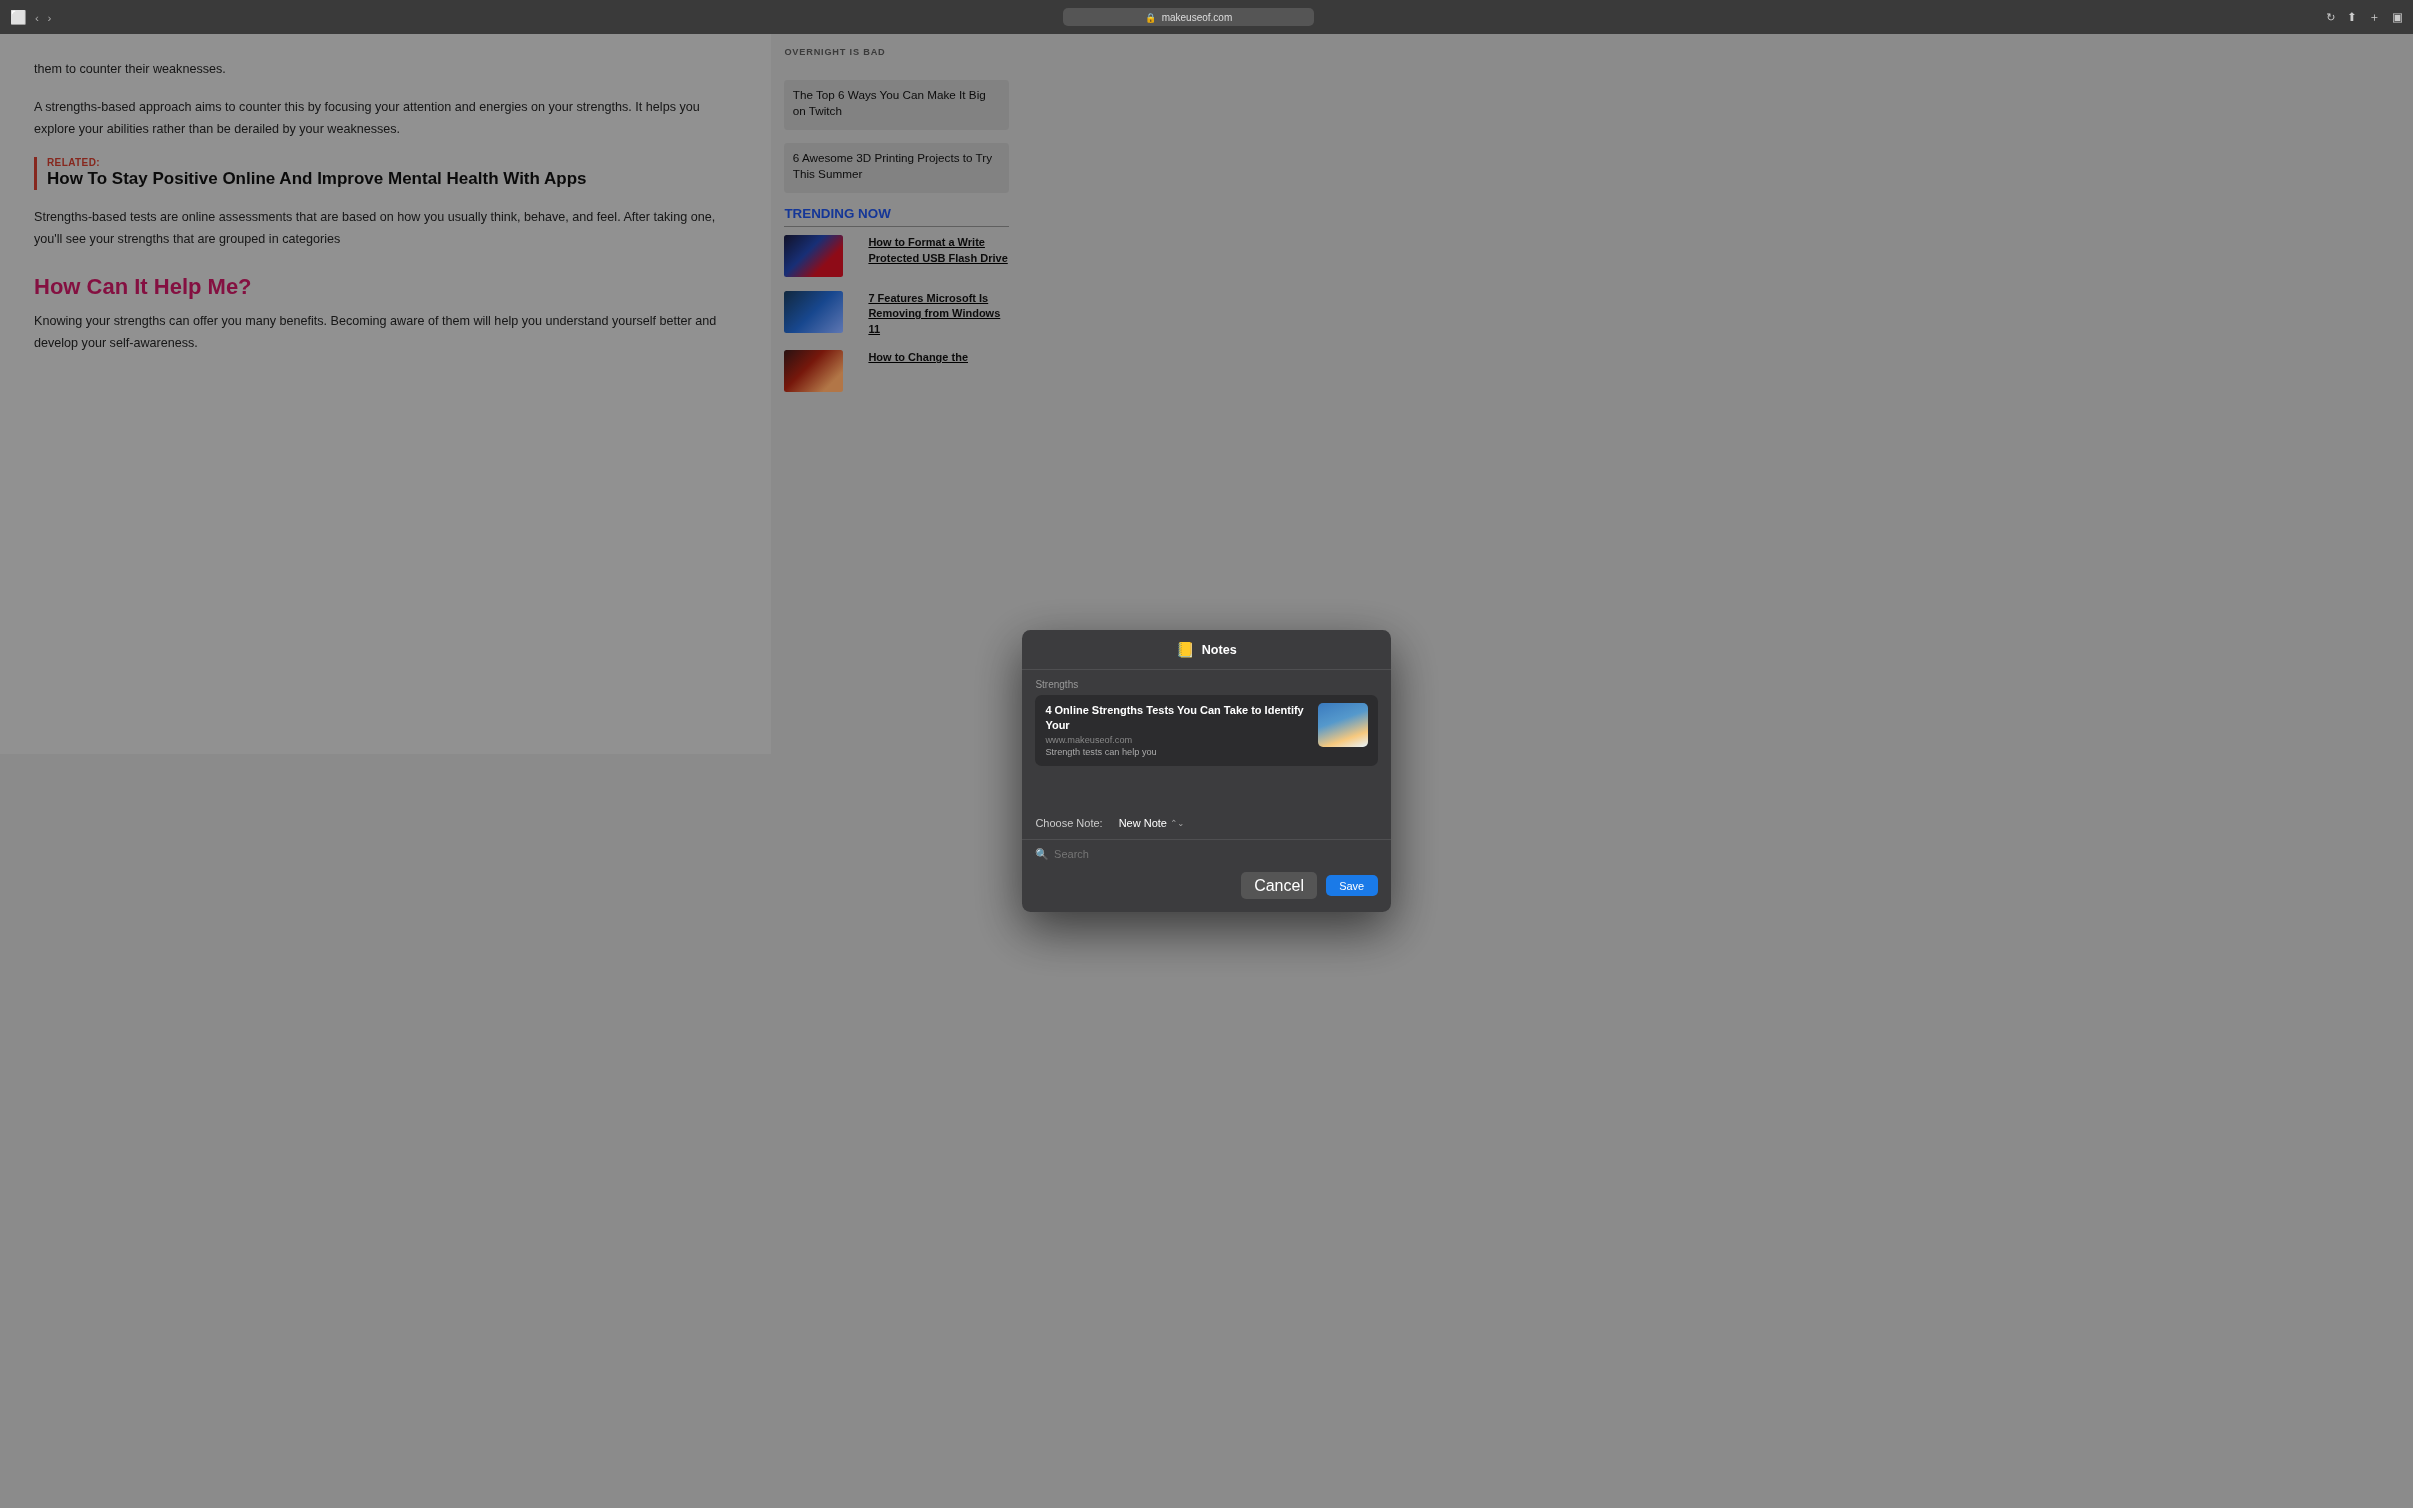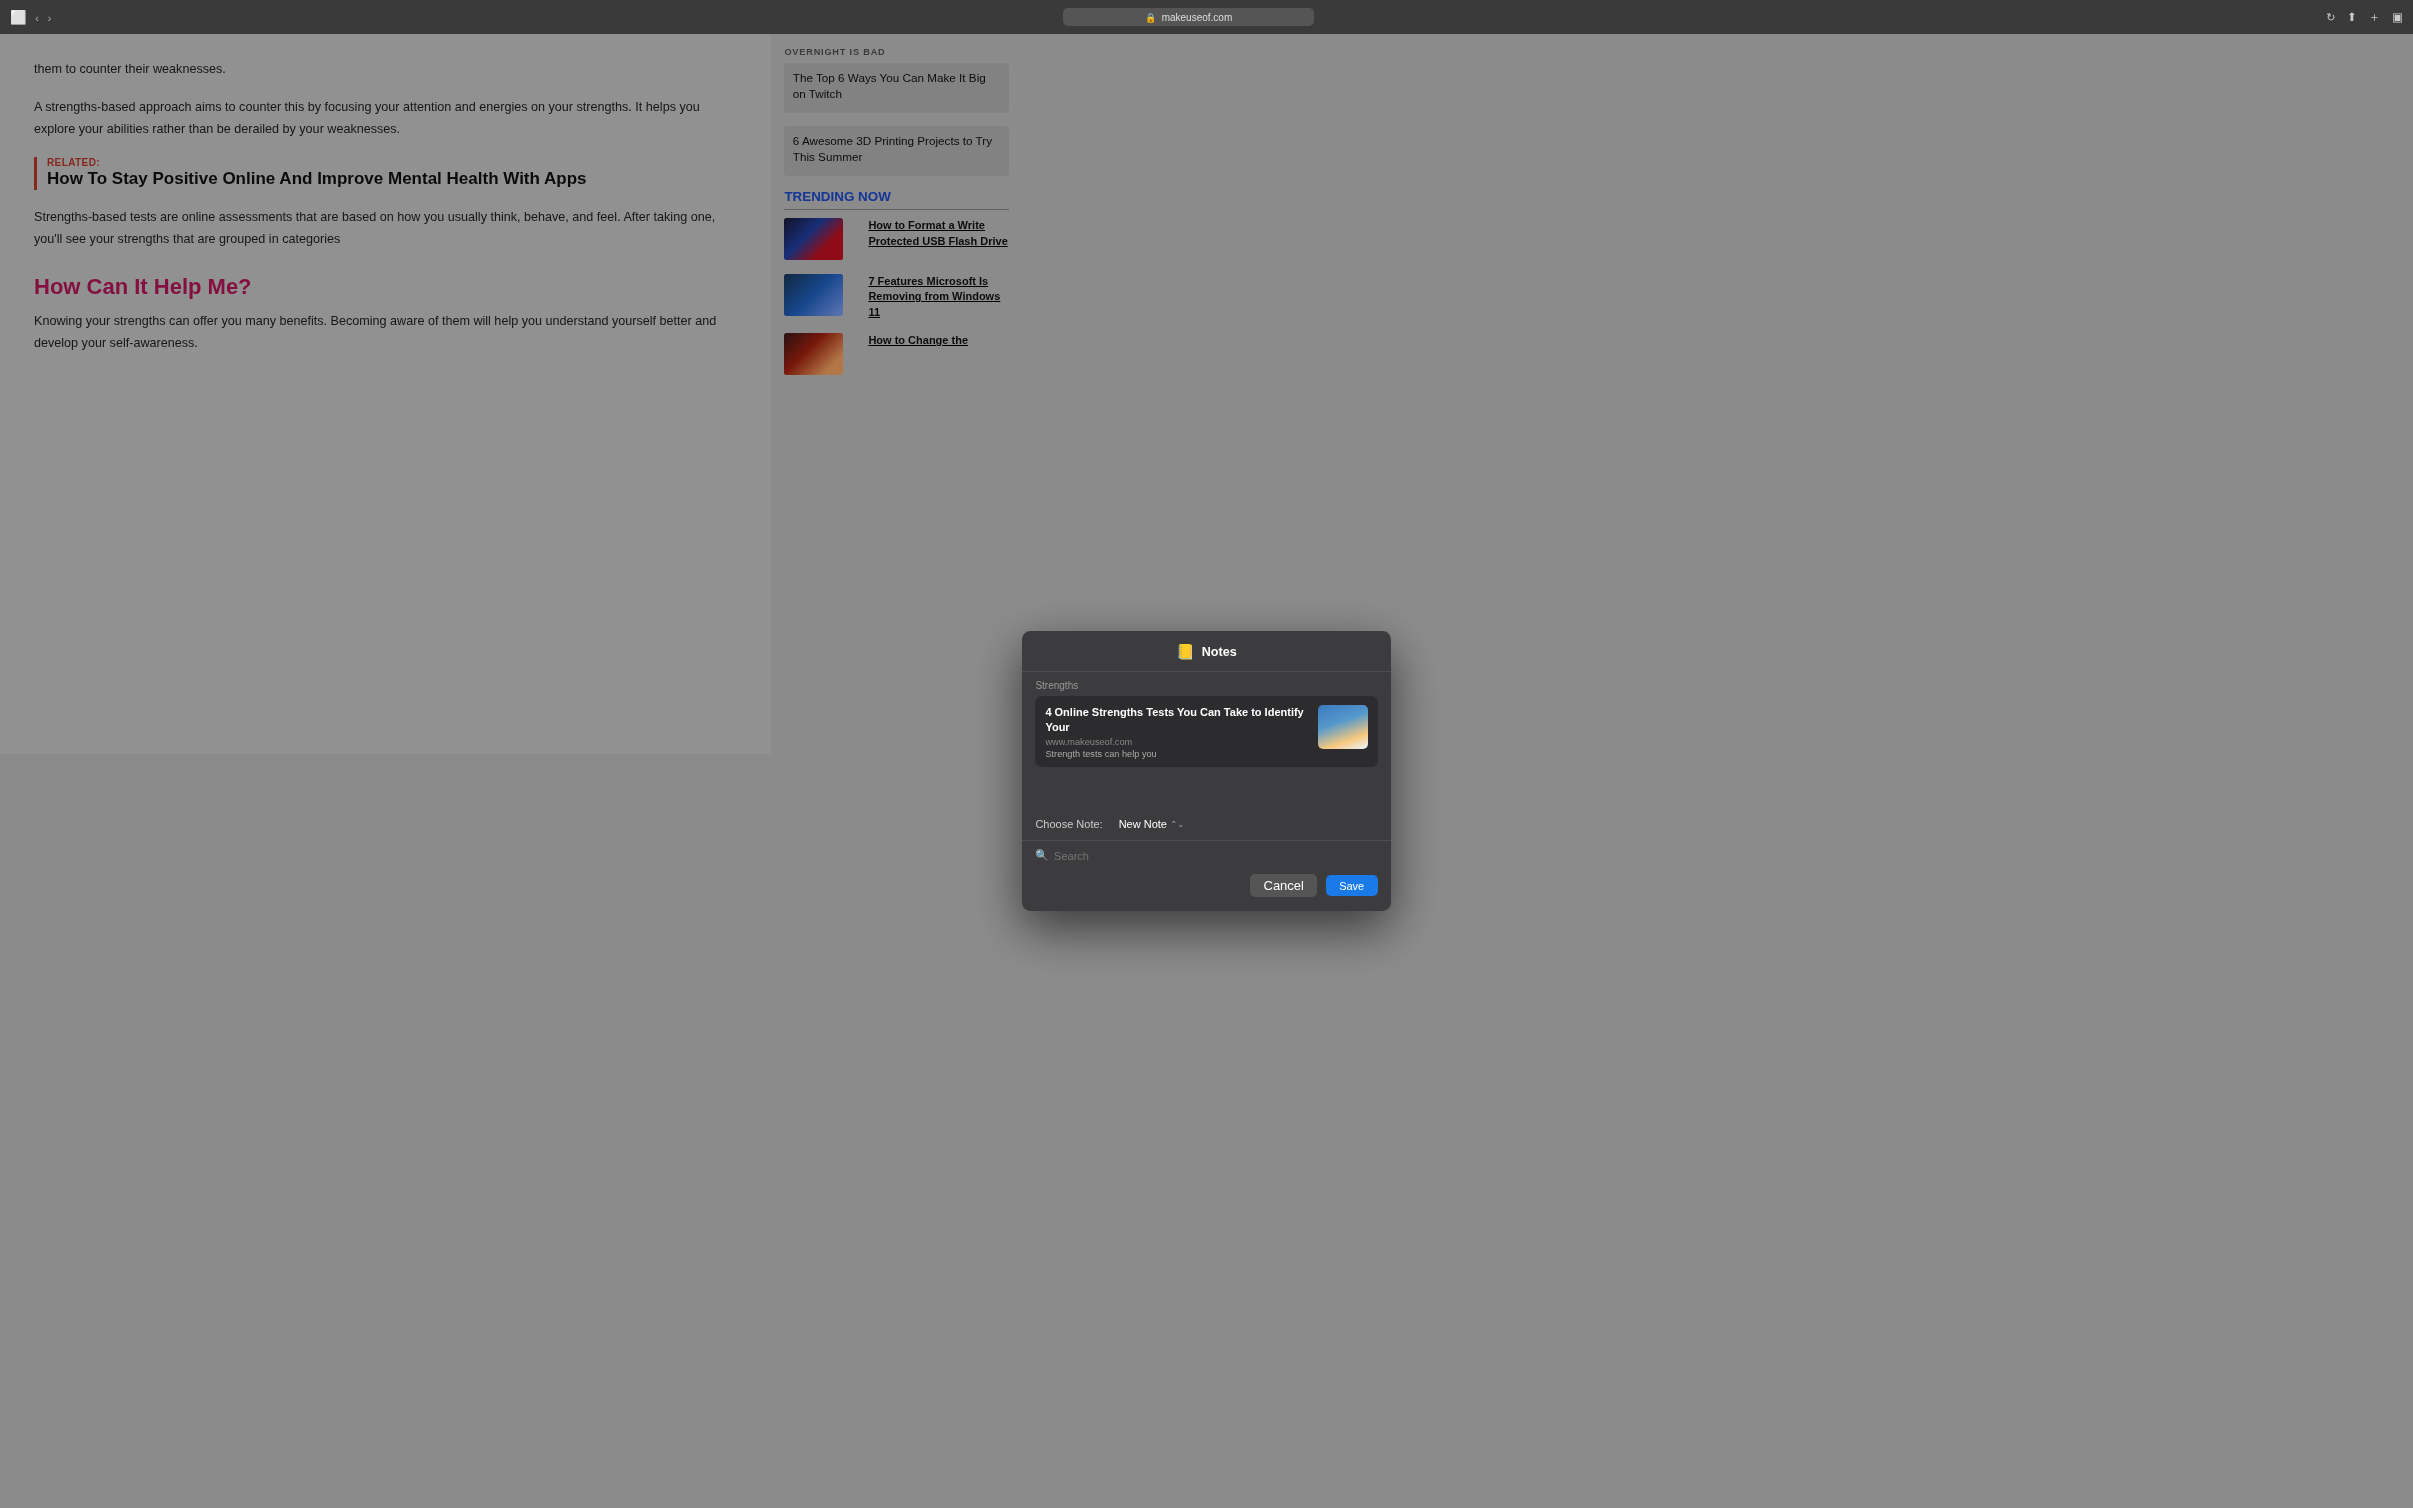--- a/index.html
+++ b/index.html
@@ -128,21 +128,21 @@
       color: #be185d;
       margin: 23.5px 0 11.7px;
     }
 
     
     .sidebar-title-section {
       font-size: 9.2px;
       font-weight: 700;
       text-transform: uppercase;
       color: #555;
-      margin-bottom: 6px;
+      margin-bottom: 23px;
       letter-spacing: 0.8px;
     }
     .trending-title {
       font-size: 13.4px;
       font-weight: 700;
       color: #1d4ed8;
       margin: 13.4px 0 8.4px;
       border-bottom: 1.7px solid #888;
       padding-bottom: 5px;
     }
@@ -361,21 +361,21 @@
       align-items: center;
       padding: 6.7px 13.4px 0;
       gap: 8.4px;
     }
     .notes-cancel-btn {
       background: #555;
       color: #fff;
       border: none;
       border-radius: 5px;
       padding: 4.2px 13.4px;
-      font-size: 13px;
+      font-size: 16px;
       cursor: pointer;
     }
     .notes-save-btn {
       background: #1a7ae8;
       color: #fff;
       border: none;
       border-radius: 5px;
       padding: 4.2px 13.4px;
       font-size: 11px;
       cursor: pointer;

